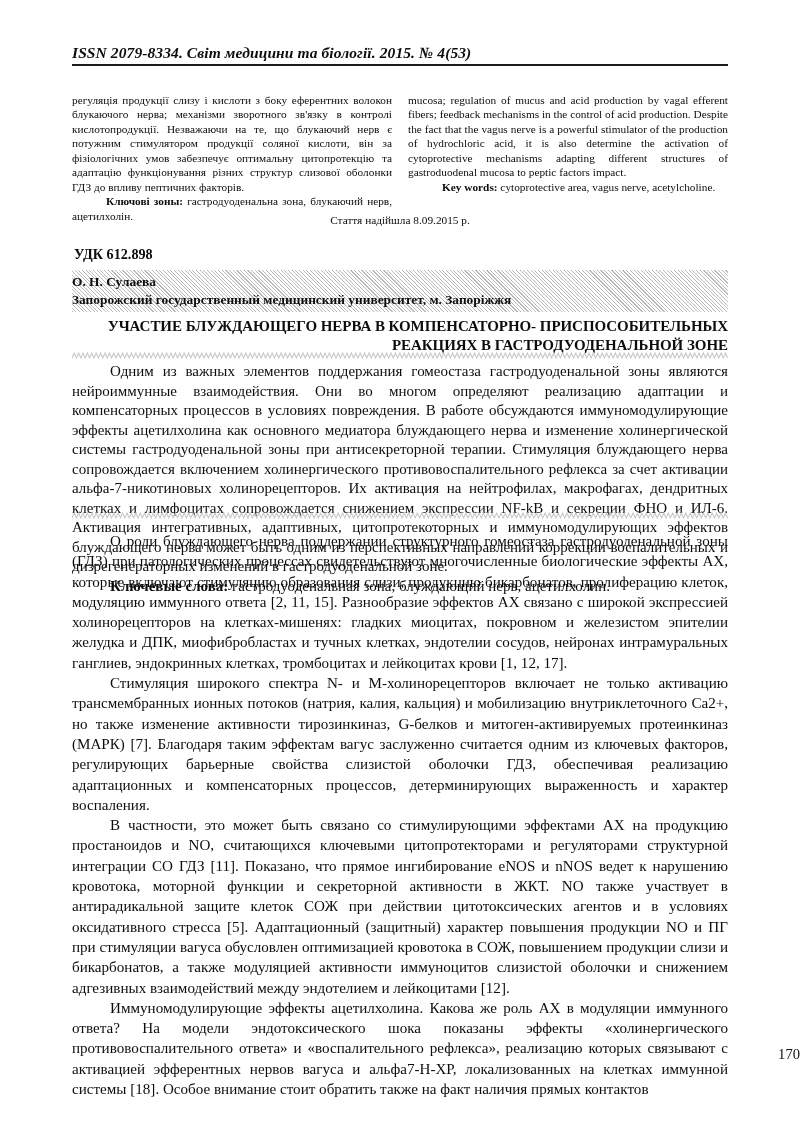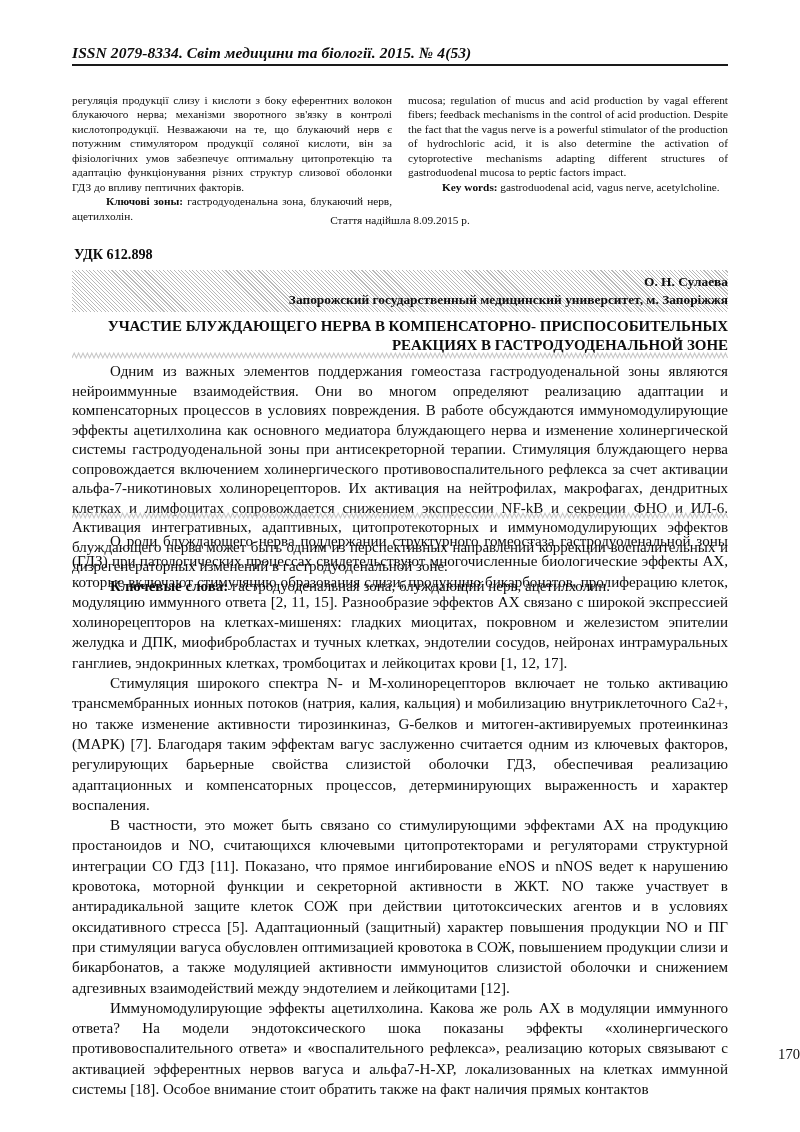--- a/index.html
+++ b/index.html
@@ -89,21 +89,21 @@
     text-align: right;
   }
 
   
   .author-band {
     position: absolute;
     left: 72px;
     top: 270px;
     width: 656px;
     padding: 3px 0 4px 0;
-    text-align: right;
+    text-align: left;
     background-color: #ffffff;
     background-image: repeating-linear-gradient(
         45deg,
         #b9b9b9 0px, #b9b9b9 0.8px,
         #ffffff 0.8px, #ffffff 2.6px);
   }
   .author-name {
     font-size: 13.4px;
     font-weight: bold;
     line-height: 1.32;
@@ -191,21 +191,21 @@
 
   <div class="abstract-cols">
 
     <div class="abs-col">
       <p>регуляція продукції слизу і кислоти з боку еферентних волокон блукаючого нерва; механізми зворотного зв'язку в контролі кислотопродукції. Незважаючи на те, що блукаючий нерв є потужним стимулятором продукції соляної кислоти, він за фізіологічних умов забезпечує оптимальну цитопротекцію та адаптацію функціонування різних структур слизової оболонки ГДЗ до впливу пептичних факторів.</p>
       <p class="abs-kw"><span class="kw-label">Ключові зоны:</span><span> гастродуоденальна зона, блукаючий нерв, ацетилхолін.</span></p>
     </div>
 
     <div class="abs-col">
       <p>mucosa; regulation of mucus and acid production by vagal efferent fibers; feedback mechanisms in the control of acid production. Despite the fact that the vagus nerve is a powerful stimulator of the production of hydrochloric acid, it is also determine the activation of cytoprotective mechanisms adapting different structures of gastroduodenal mucosa to peptic factors impact.</p>
-      <p class="abs-kw"><span class="kw-label">Key words:</span><span> gastroduodenal acid, vagus nerve, acetylcholine.</span></p>
+      <p class="abs-kw"><span class="kw-label">Key words:</span><span> cytoprotective area, vagus nerve, acetylcholine.</span></p>
     </div>
 
   </div>
 
   <div class="received">Стаття надійшла 8.09.2015 р.</div>
 
   <div class="udc">УДК 612.898</div>
 
   <div class="author-band">
     <div class="author-name">О. Н. Сулаева</div>

